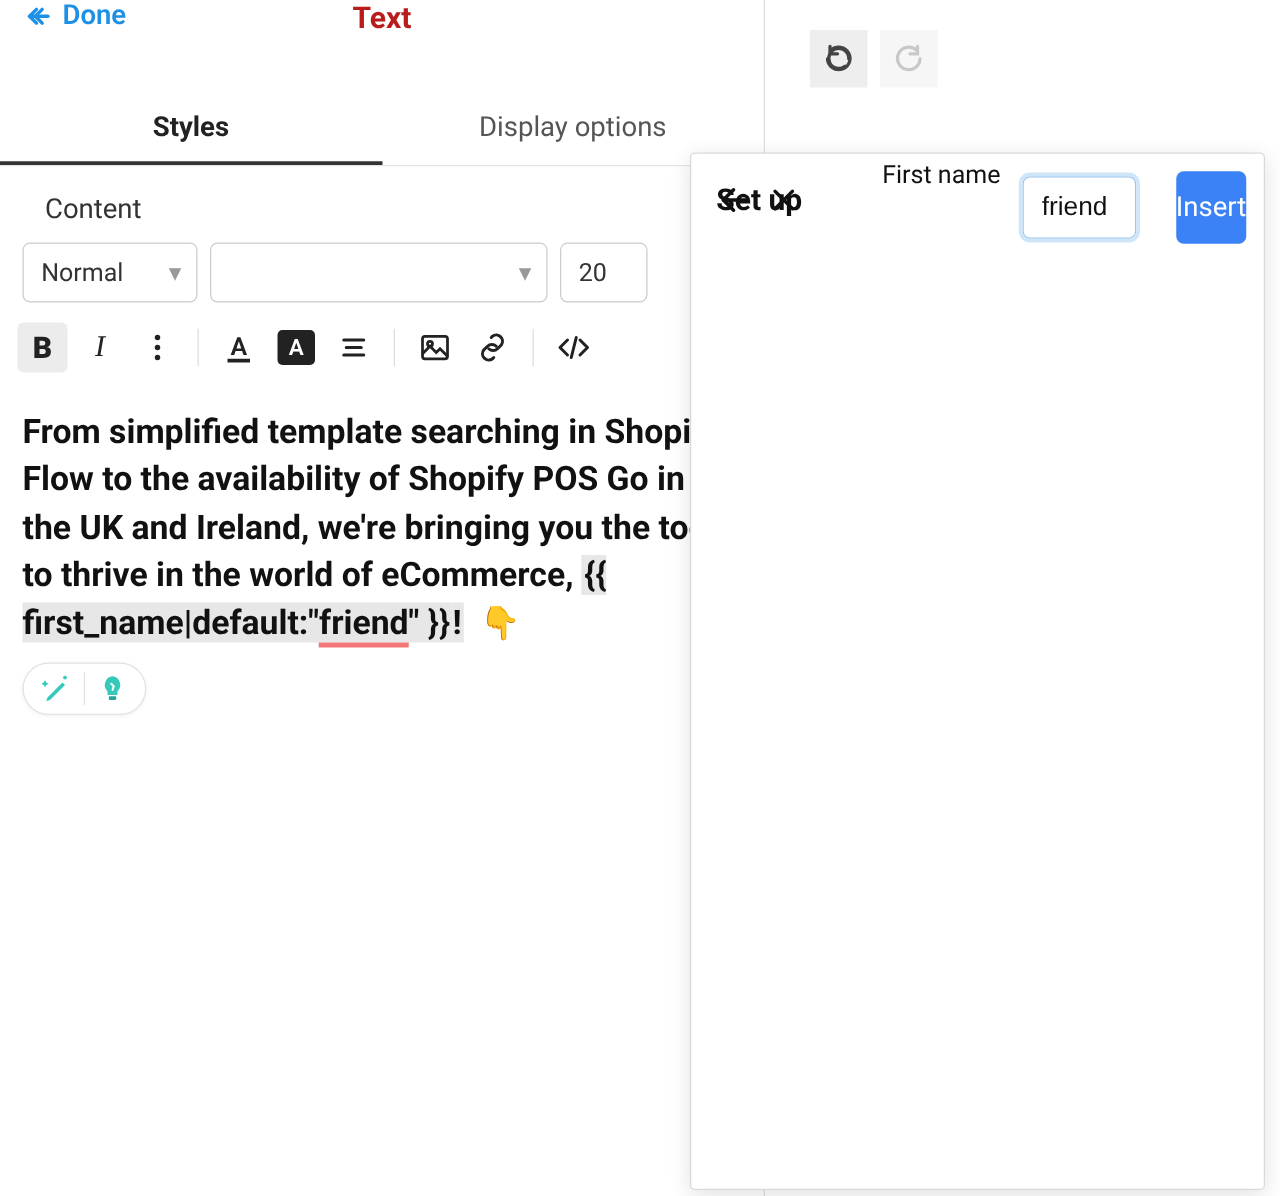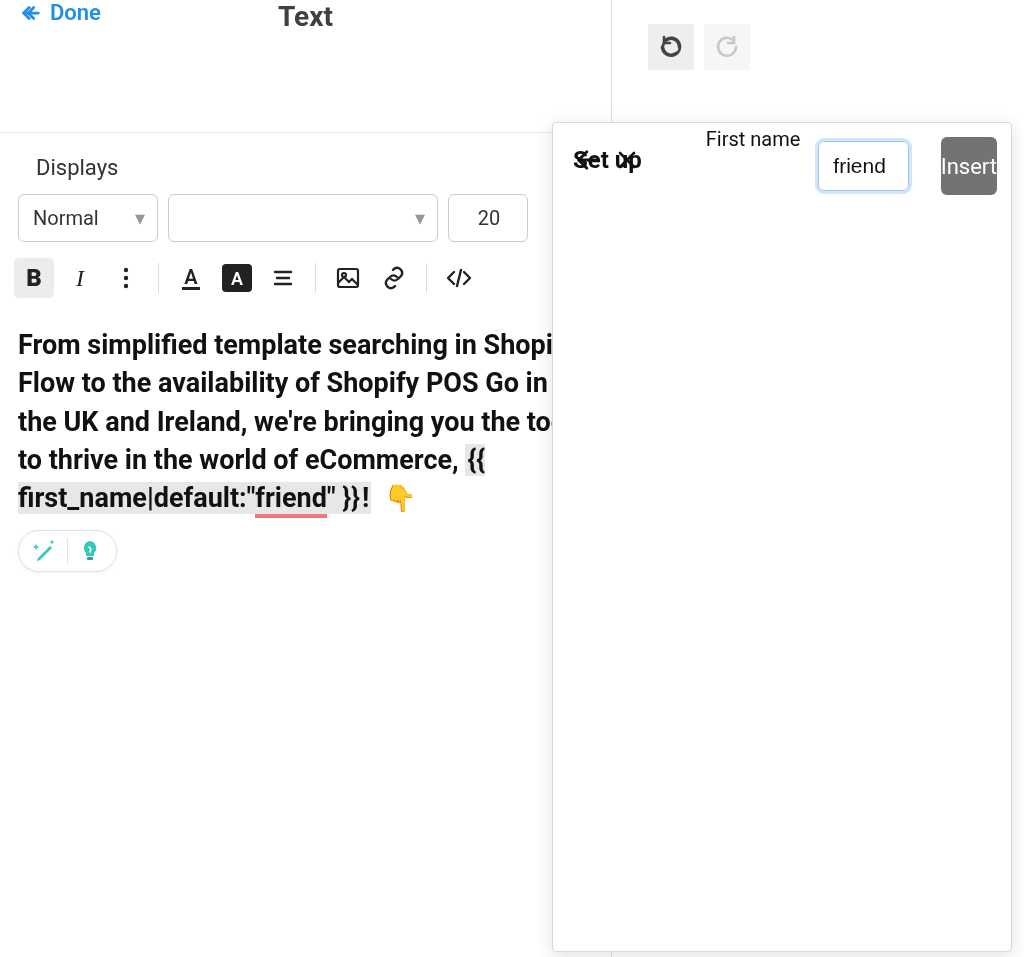--- a/index.html
+++ b/index.html
@@ -36,23 +36,23 @@
     color: #1e90e6;
     font-size: 22px;
     font-weight: 600;
     cursor: pointer;
   }
   .done-btn svg { width: 22px; height: 22px; }
   .header-title {
     position: absolute;
     left: 50%;
     transform: translateX(-50%);
-    font-size: 28px;
+    font-size: 24px;
     font-weight: 700;
-    color: #404040;
+    color: #b91c1c;
   }
 
   .tabs {
     display: flex;
     height: 58px;
     border-bottom: 1px solid #e5e5e5;
   }
   .tab {
     flex: 1;
     display: flex;
@@ -92,21 +92,21 @@
     cursor: pointer;
     gap: 4px;
     background: #fff;
   }
   .select-box .caret {
     margin-left: auto;
     color: #999;
   }
   .sb1 { width: 140px; }
   .sb2 { width: 270px; }
-  .sb3 { width: 80px; justify-content: center; }
+  .sb3 { width: 70px; }
 
   .toolbar-row2 {
     display: flex;
     align-items: center;
     gap: 6px;
     padding: 6px 14px 10px 14px;
   }
   .tb-btn {
     width: 40px; height: 40px;
     display: flex;
@@ -278,21 +278,21 @@
     font-size: 21px;
     color:#111;
   }
 
   .popover-footer {
     padding: 14px 14px 18px 14px;
   }
   .insert-btn {
     width: 100%;
     height: 58px;
-    background: #737373;
+    background: #3b82f6;
     color:#fff;
     font-size: 22px;
     border-radius: 6px;
     display:flex;
     align-items:center;
     justify-content:center;
     cursor:pointer;
   }
 
   svg { display:block; }
@@ -309,23 +309,25 @@
           <path d="M9 12h12" opacity="0"></path>
           <line x1="4" y1="12" x2="20" y2="12"></line>
           <polyline points="10 6 4 12 10 18"></polyline>
         </svg>
       <span>Done</span>
     </div>
     <div class="header-title">Text</div>
   </div>
 
   <div class="tabs">
-  </div>
-
-  <div class="section-label">Displays</div>
+    <div class="tab active">Styles</div>
+    <div class="tab">Display options</div>
+  </div>
+
+  <div class="section-label">Content</div>
 
   <div class="toolbar-row1">
     <div class="select-box sb1">
       <span>Normal</span>
       <span class="caret">▾</span>
     </div>
     <div class="select-box sb2">
       <span class="caret">▾</span>
     </div>
     <div class="select-box sb3">

